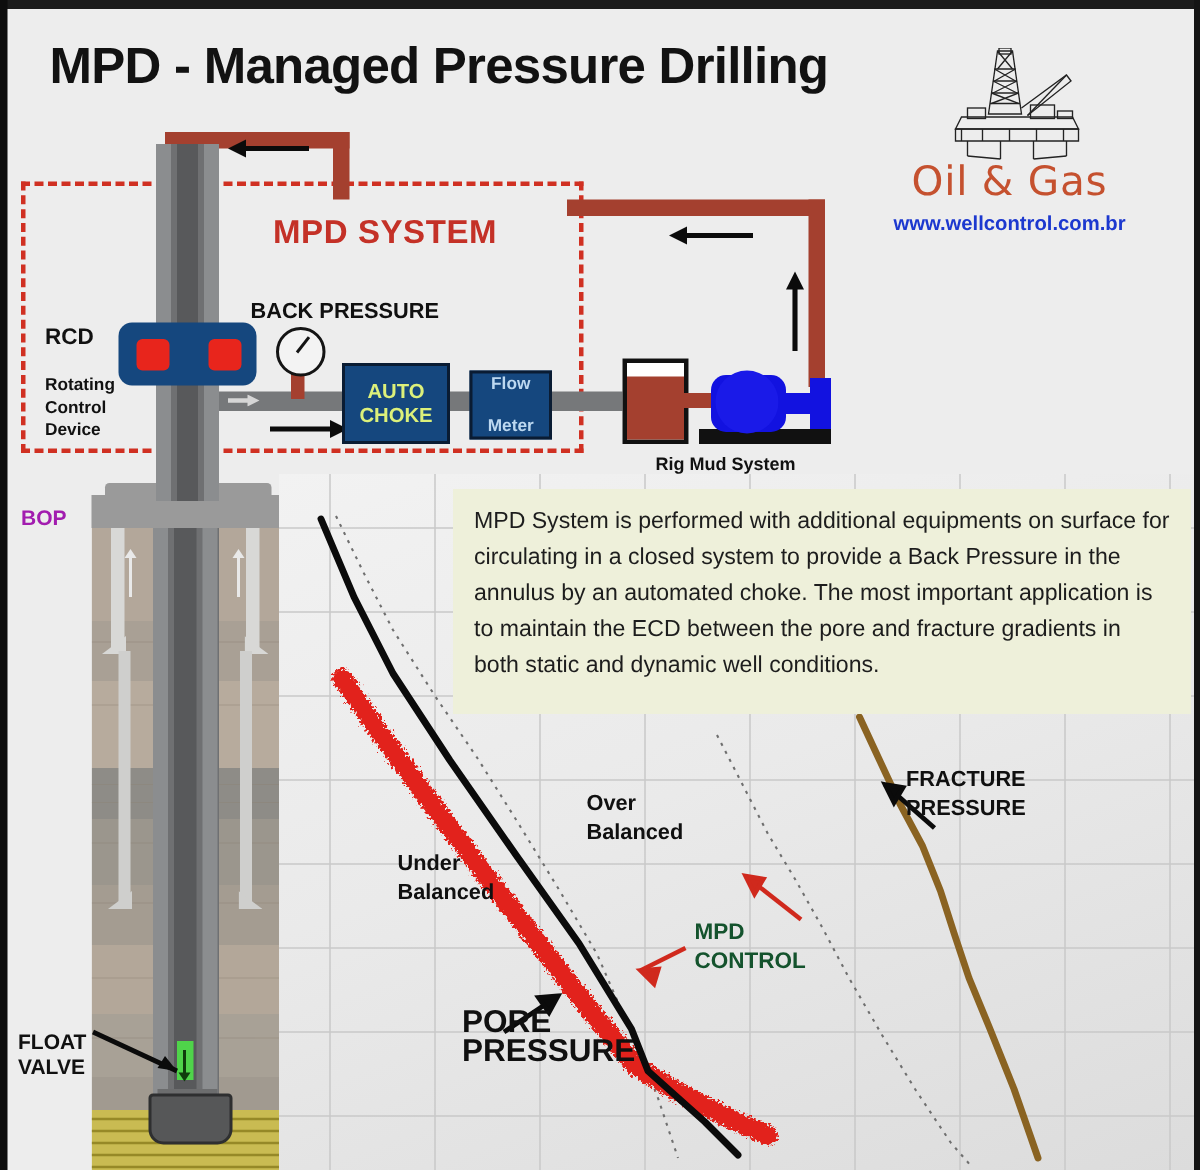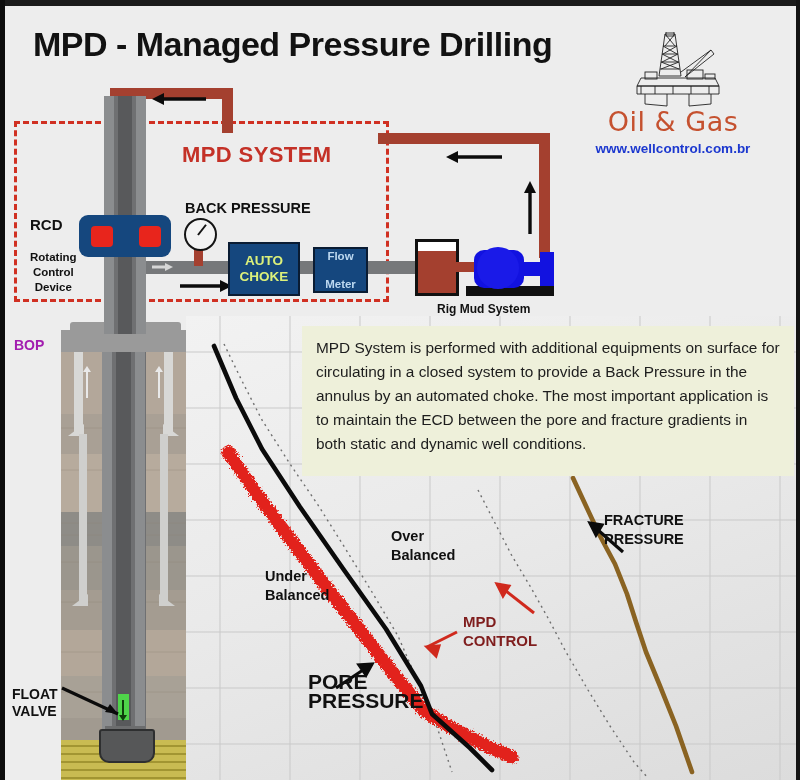--- a/index.html
+++ b/index.html
@@ -53,28 +53,28 @@
   #ds-outer{position:absolute;left:104px;top:96px;width:42px;height:238px;background:#6f7072;}
   #ds-l{position:absolute;left:104px;top:96px;width:10px;height:238px;background:#8b8d8f;}
   #ds-inner{position:absolute;left:118px;top:96px;width:14px;height:238px;background:#58595b;}
   #ds-r{position:absolute;left:136px;top:96px;width:10px;height:238px;background:#8b8d8f;}
 
   
   #rcd-body{position:absolute;left:79px;top:215px;width:92px;height:42px;background:#15477e;border-radius:9px;}
   #rcd-seal-l{position:absolute;left:91px;top:226px;width:22px;height:21px;background:#e8251c;border-radius:4px;}
   #rcd-seal-r{position:absolute;left:139px;top:226px;width:22px;height:21px;background:#e8251c;border-radius:4px;}
   #rcd-label{position:absolute;left:30px;top:216px;font-size:15px;font-weight:bold;color:#111;}
-  #rcd-desc{position:absolute;left:30px;top:250px;font-size:11.5px;font-weight:bold;color:#111;line-height:15px;text-align:center;}
+  #rcd-desc{position:absolute;left:30px;top:250px;font-size:11.5px;font-weight:bold;color:#111;line-height:15px;}
 
   
   #flowline{position:absolute;left:146px;top:261px;width:300px;height:13px;background:#76787a;}
   #flowline-arrow{position:absolute;left:152px;top:263px;width:22px;height:8px;}
 
   
-  #bp-label{position:absolute;left:185px;top:200px;font-size:14.5px;font-weight:bold;color:#101010;white-space:nowrap;}
+  #bp-label{position:absolute;left:167px;top:200px;font-size:14.5px;font-weight:bold;color:#101010;white-space:nowrap;}
   #gauge{position:absolute;left:184px;top:218px;width:29px;height:29px;border:2.5px solid #141414;border-radius:50%;background:#f3f3f3;}
   #gauge-needle{position:absolute;left:197px;top:222px;width:2px;height:13px;background:#141414;transform:rotate(38deg);transform-origin:bottom center;}
 
   
   #auto-choke{
     position:absolute;left:228px;top:242px;width:68px;height:50px;
     background:#15477e;border:2.5px solid #0a1c33;
     color:#dcf07a;font-size:13.5px;font-weight:bold;
     display:flex;flex-direction:column;align-items:center;justify-content:center;line-height:16px;
   }
@@ -149,21 +149,21 @@
     padding:10px 14px 0 14px;box-sizing:border-box;
     font-size:15.4px;color:#1d1d1d;line-height:24px;
   }
 
   
   .clabel{position:absolute;font-weight:bold;color:#101010;line-height:19px;}
   #lbl-over{left:391px;top:527px;font-size:14.5px;}
   #lbl-under{left:265px;top:567px;font-size:14.5px;}
   #lbl-pore{left:308px;top:672px;font-size:21px;}
   #lbl-frac{left:604px;top:511px;font-size:14.5px;}
-  #lbl-mpd{left:463px;top:612px;font-size:15px;color:#7f1d1d;}
+  #lbl-mpd{left:463px;top:612px;font-size:15px;color:#14532d;}
 </style>
 </head>
 <body>
 
 <div id="stage">
 
   <div id="chart">
     <svg id="grid" width="610" height="464" viewBox="0 0 610 464">
       <g stroke="#c9c9c9" stroke-width="1">
         <line x1="0" y1="36" x2="610" y2="36"></line>

